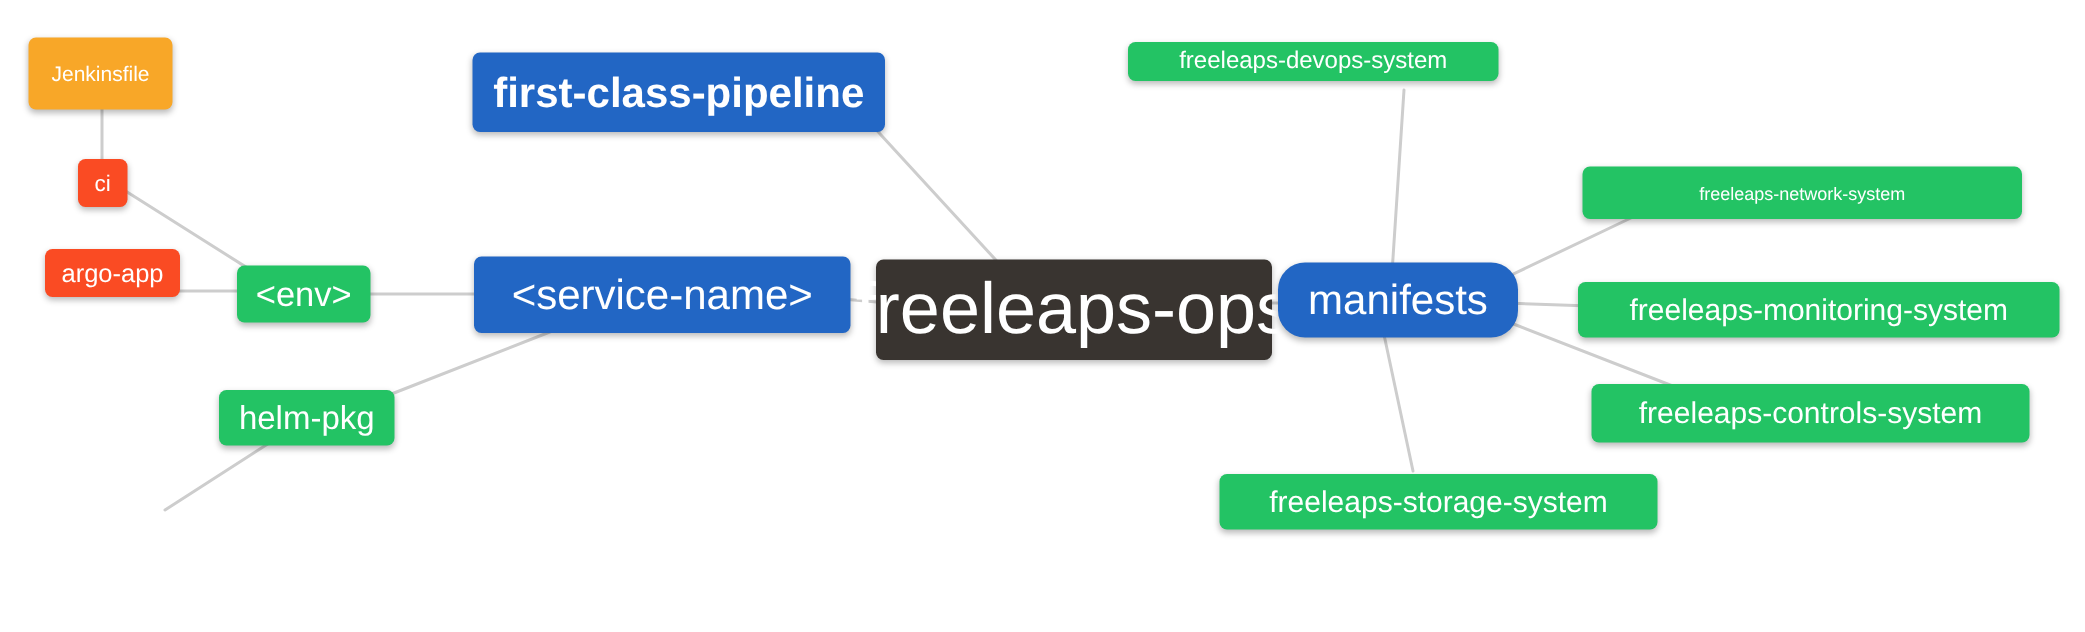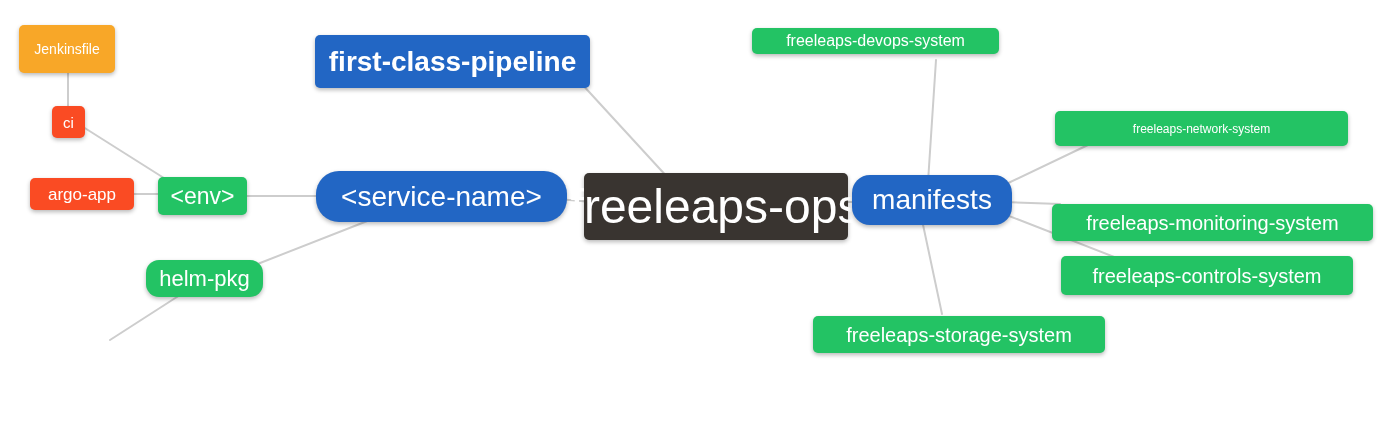--- a/index.html
+++ b/index.html
@@ -46,38 +46,38 @@
     <line x1="1004" y1="185" x2="1090" y2="144"></line>
     <line x1="1004" y1="202" x2="1060" y2="204"></line>
     <line x1="1004" y1="214" x2="1122" y2="260"></line>
     <line x1="922" y1="220" x2="942" y2="314"></line>
   </svg>
 
   <div class="node c-orange" style="left:19px;  top:25px;  width:96px;  height:48px; font-size:14px;">Jenkinsfile</div>
 
   <div class="node c-red" style="left:52px;  top:106px; width:33px;  height:32px; font-size:15px;">ci</div>
 
-  <div class="node c-red" style="left:30px;  top:178px; width:104px;  height:32px; font-size:17px;">argo-app</div>
+  <div class="node c-red" style="left:30px;  top:166px; width:90px;  height:32px; font-size:17px;">argo-app</div>
 
   <div class="node c-green" style="left:158px; top:177px; width:89px;  height:38px; font-size:23px;">&lt;env&gt;</div>
 
   <div class="node c-branch" style="left:315px; top:35px;  width:275px; height:53px; font-size:28px;font-weight:bold;">first-class-pipeline</div>
 
-  <div class="node c-branch" style="left:316px; top:171px; width:251px; height:51px; font-size:28px;border-radius:23px;">&lt;service-name&gt;</div>
+  <div class="node c-branch" style="left:316px; top:171px; width:251px; height:51px; font-size:28px;">&lt;service-name&gt;</div>
 
   <div class="node c-root" style="left:584px; top:173px; width:264px; height:67px; font-size:48px;">freeleaps-ops</div>
 
   <div class="node c-branch" style="left:852px; top:175px; width:160px; height:50px; font-size:28px;border-radius:18px;">manifests</div>
 
   <div class="node c-green" style="left:752px; top:28px;  width:247px; height:26px; font-size:16px;">freeleaps-devops-system</div>
 
   <div class="node c-green" style="left:1055px;top:111px; width:293px; height:35px; font-size:12px;">freeleaps-network-system</div>
 
-  <div class="node c-green" style="left:1052px;top:188px; width:321px; height:37px; font-size:20px;margin-top:16px;">freeleaps-monitoring-system</div>
+  <div class="node c-green" style="left:1052px;top:188px; width:321px; height:37px; font-size:20px;">freeleaps-monitoring-system</div>
 
   <div class="node c-green" style="left:1061px;top:256px; width:292px; height:39px; font-size:20px;">freeleaps-controls-system</div>
 
   <div class="node c-green" style="left:813px; top:316px; width:292px; height:37px; font-size:20px;">freeleaps-storage-system</div>
 
-  <div class="node c-green" style="left:146px; top:260px; width:117px; height:37px; font-size:22px;border-radius:13px;">helm-pkg</div>
+  <div class="node c-green" style="left:146px; top:260px; width:117px; height:37px; font-size:22px;">helm-pkg</div>
 
 
 </div>
 
 </body></html>

